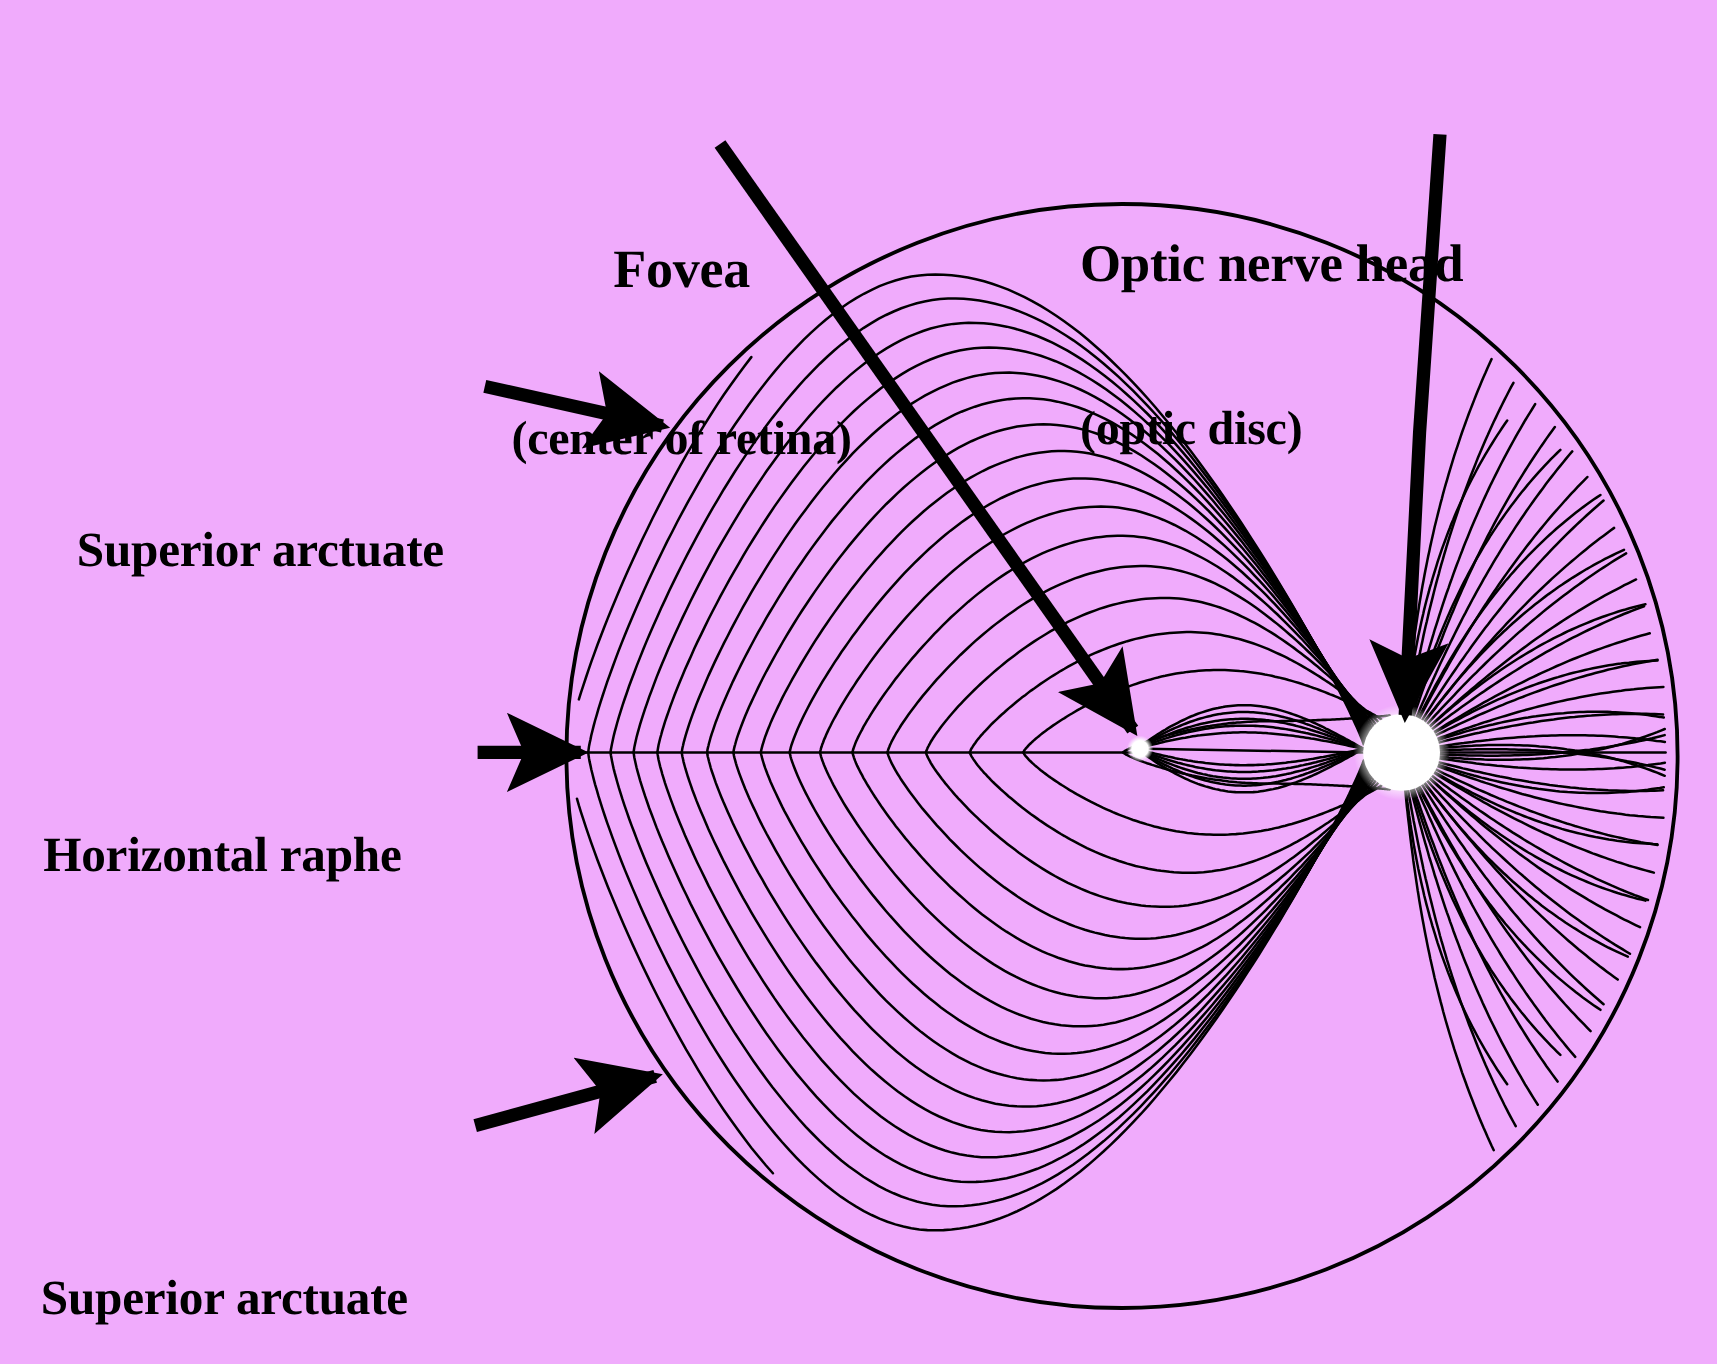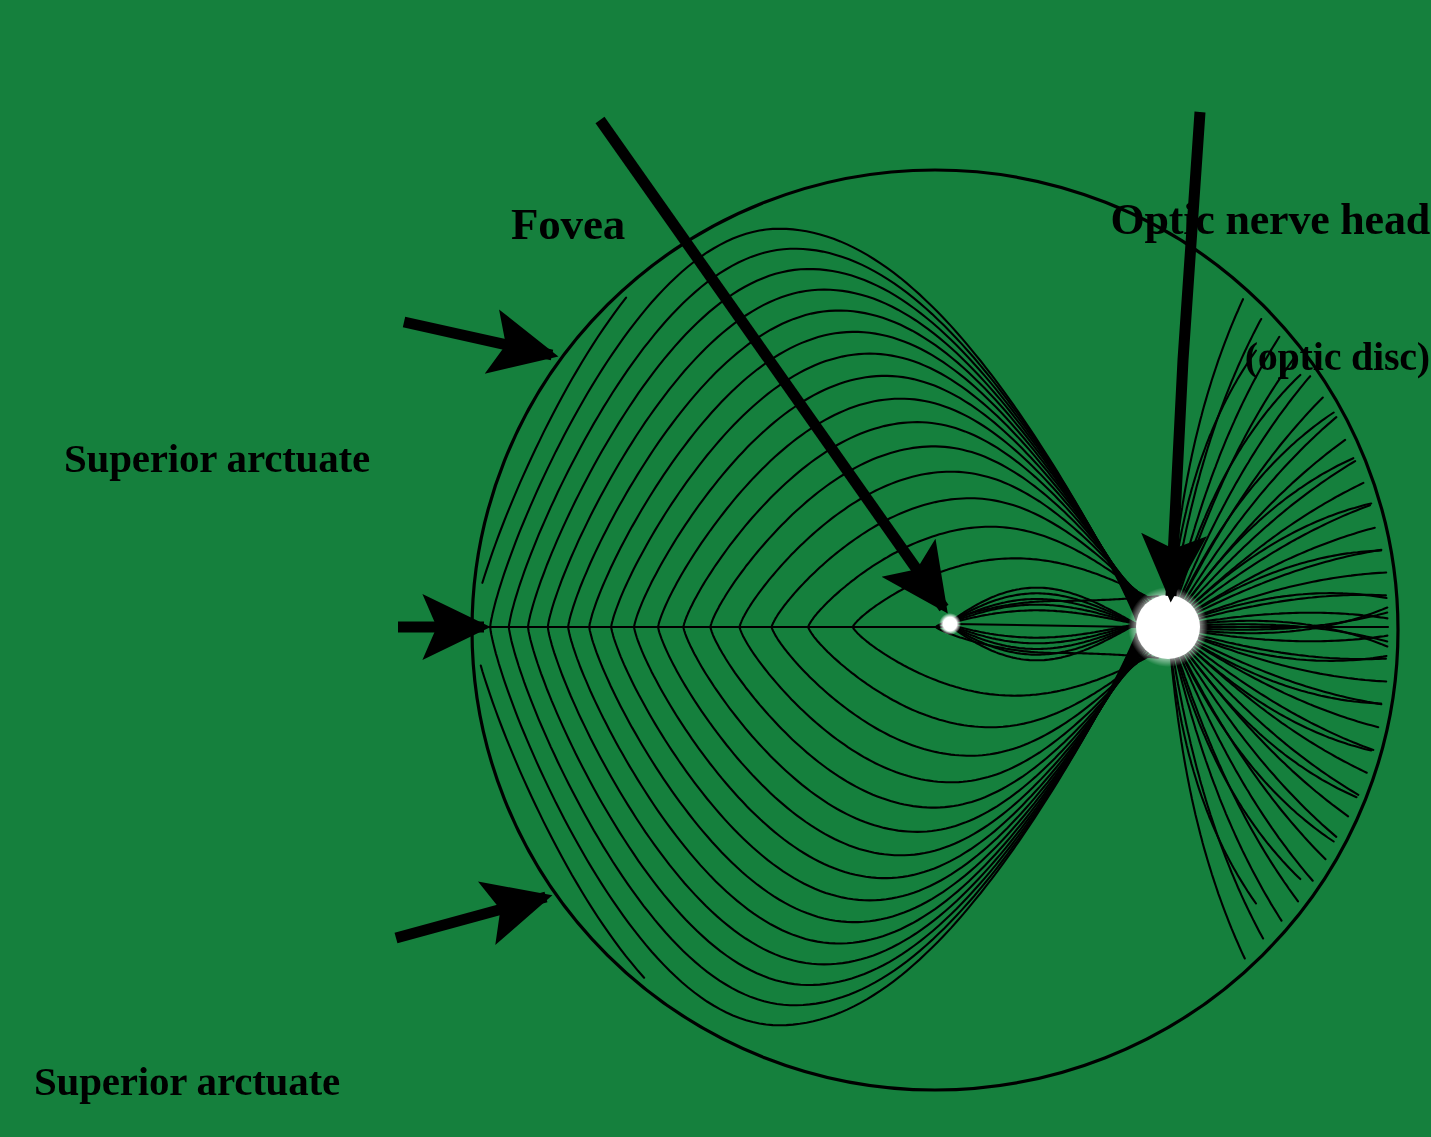--- a/index.html
+++ b/index.html
@@ -5,21 +5,21 @@
 <style>
   html, body {
     margin: 0;
     padding: 0;
     background: #ffffff;
   }
   #page {
     position: relative;
     width: 1431px;
     height: 1137px;
-    background: #15803d;
+    background: #f0abfc;
     overflow: hidden;
     font-family: "Liberation Serif", "DejaVu Serif", serif;
   }
   #diagram-svg {
     position: absolute;
     left: 0;
     top: 0;
     width: 1431px;
     height: 1137px;
   }
@@ -37,21 +37,21 @@
 
   #label-fovea {
     left: 0; top: 10px; width: 1136px;
     text-align: center;
     font-size: 45px;
   }
   #label-fovea .sub { font-size: 40px; }
 
   #label-onh {
     left: 900px; top: 10px; width: 530px;
-    text-align: right;
+    text-align: left;
     font-size: 44px;
   }
   #label-onh .sub { font-size: 40px; }
 
   #label-superior {
     left: 36px; top: 263px;
     font-size: 41px;
     text-align: left;
     margin-left: 28px;
   }
@@ -197,36 +197,40 @@
         <path d="M1200,112 L1183,360 L1171,596" fill="none" stroke="#000000" stroke-width="11" stroke-linecap="butt" marker-end="url(#ah)"></path>
         <path d="M404,322 L552,355" fill="none" stroke="#000000" stroke-width="11" stroke-linecap="butt" marker-end="url(#ah)"></path>
         <path d="M398,627 L484,627" fill="none" stroke="#000000" stroke-width="11" stroke-linecap="butt" marker-end="url(#ah)"></path>
         <path d="M396,938 L546,897" fill="none" stroke="#000000" stroke-width="11" stroke-linecap="butt" marker-end="url(#ah)"></path>
       </g>
   </svg>
 
   <div class="label" id="label-fovea">
     <span class="label-lines">
       <span class="label-line">Fovea</span>
+      <span class="label-line sub">(center of retina)</span>
     </span>
   </div>
 
   <div class="label" id="label-onh">
     <span class="label-lines">
       <span class="label-line">Optic nerve head</span>
       <span class="label-line sub">(optic disc)</span>
     </span>
   </div>
 
   <div class="label" id="label-superior">
     <span class="label-lines">
       <span class="label-line">Superior arctuate</span>
     </span>
   </div>
 
+  <div class="label" id="label-raphe">
+    <span class="label-line">Horizontal raphe</span>
+  </div>
 
   <div class="label" id="label-inferior">
     <span class="label-lines">
       <span class="label-line">Superior arctuate</span>
       
     </span>
   </div>
 
 </div>
 

